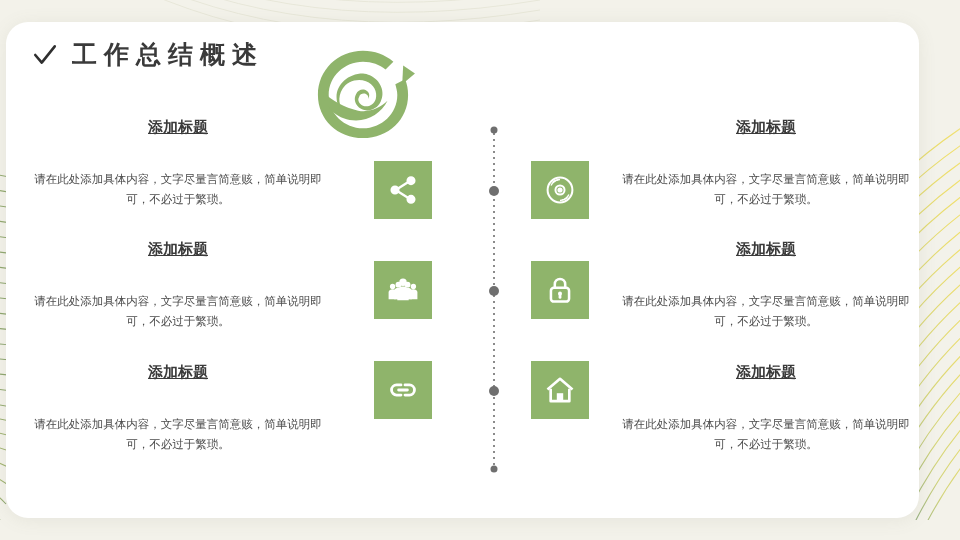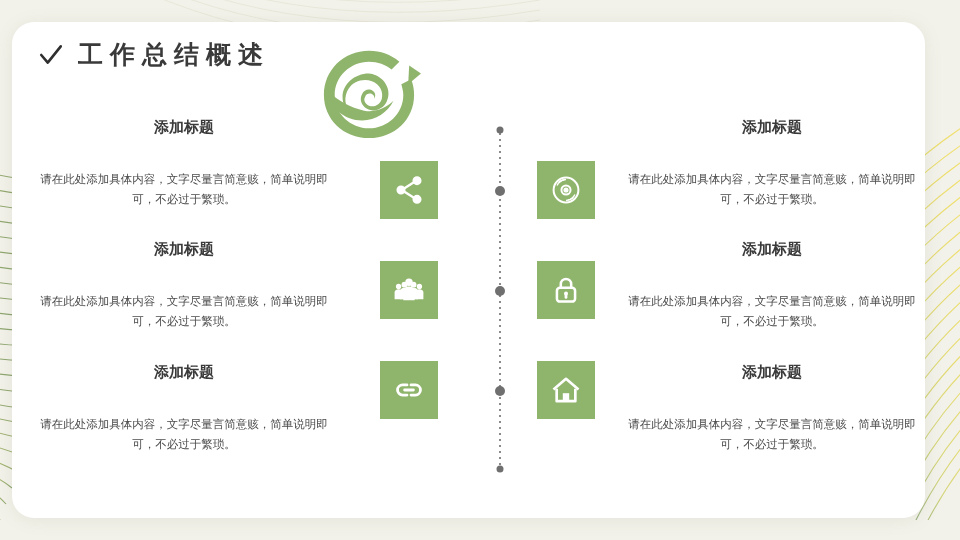--- a/index.html
+++ b/index.html
@@ -41,21 +41,21 @@
     left: 120px;
     top: -20px;
     width: 420px;
     height: 110px;
     opacity: .5;
   }
 
   
   #card {
     position: absolute;
-    left: 12px;
+    left: 6px;
     top: 22px;
     width: 913px;
     height: 496px;
     background: #ffffff;
     border-radius: 22px;
     box-shadow: 0 2px 18px rgba(120,120,100,.10);
   }
 
   
   #header {
@@ -142,20 +142,21 @@
     position: absolute;
     width: 300px;
   }
   .block-title {
     font-size: 15px;
     font-weight: 700;
     color: #3a3a3a;
     text-align: center;
     margin-bottom: 7px;
     font-family: "DejaVu Sans", "Liberation Sans", sans-serif;
+    text-decoration: underline;
   }
   .block-body {
     font-size: 11.5px;
     line-height: 1.75;
     color: #4b4b4b;
     text-align: center;
     font-family: "DejaVu Sans", "Liberation Sans", sans-serif;
     margin-top: 32px;
   }
   #text-l0 { left: 22px; top: 96px; }

